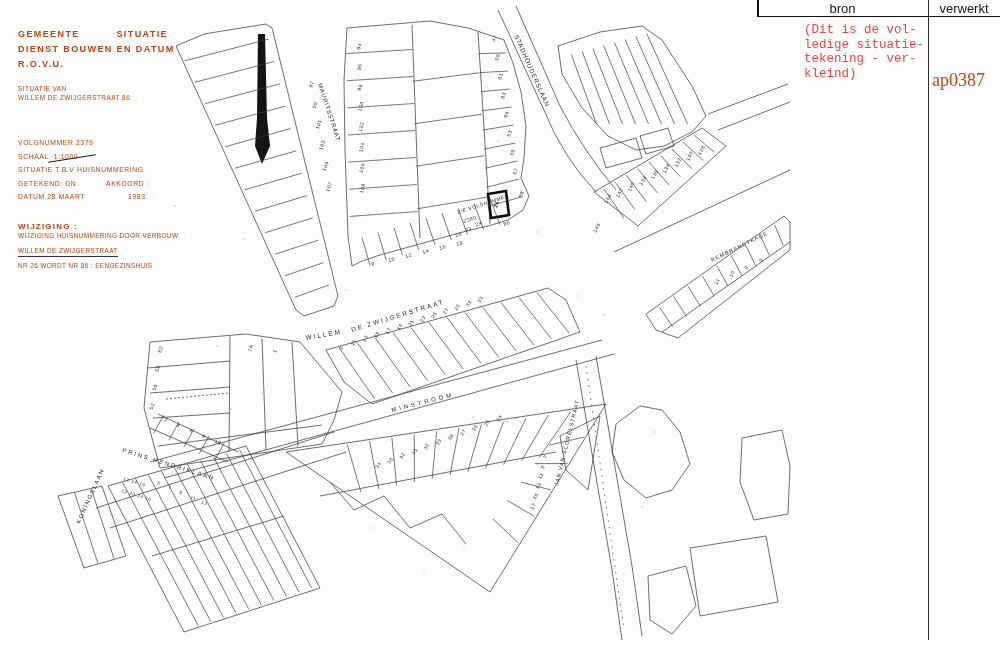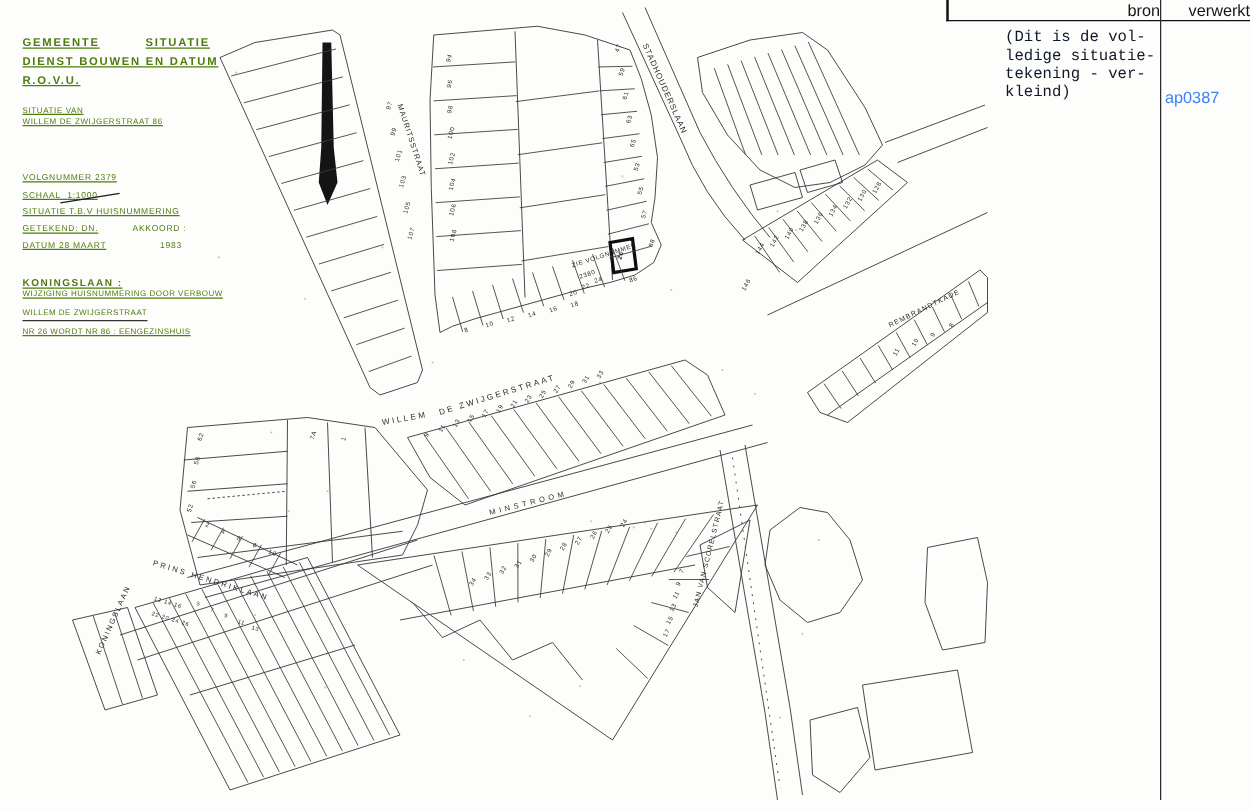--- a/index.html
+++ b/index.html
@@ -1,41 +1,41 @@
 <!DOCTYPE html>
 <html><head>
 <meta charset="utf-8">
 <style>
   html,body{margin:0;padding:0;background:#e8e8e8;}
   .page{position:relative;width:1000px;height:649px;background:#fdfdfb;overflow:hidden;
         font-family:"Liberation Sans",sans-serif;color:#222;}
   .abs{position:absolute;}
   
-  .doc{color:#4d7c0f;text-decoration:underline;}
+  .doc{color:#c2410c;}
   .agency-row{display:flex;justify-content:space-between;width:150px;}
   .agency{font-size:9px;font-weight:600;letter-spacing:1.4px;line-height:15px;}
   .small{font-size:6.4px;letter-spacing:0.5px;line-height:9px;}
   .meta{font-size:6.8px;letter-spacing:0.6px;line-height:13.5px;}
   .meta-row{position:relative;height:13.5px;}
   .meta-col2{position:absolute;left:88px;top:0;}
   .meta-col2b{position:absolute;left:110px;top:0;}
   .vk-title{font-size:8px;font-weight:700;letter-spacing:1.2px;}
   .vk{font-size:6.4px;letter-spacing:0.4px;line-height:9px;}
   .underline{border-bottom:0.8px solid #333;display:inline-block;padding-bottom:1px;}
   .strike{position:absolute;left:24px;top:6px;width:48px;border-top:1.6px solid #1a1a1a;
           transform:rotate(-9deg);}
   
   .tbl-hline{left:757px;top:16px;width:243px;border-top:1.6px solid #111;height:0;}
   .tbl-vline-left{left:757px;top:0;height:17px;border-left:2.2px solid #111;width:0;}
   .tbl-vline-mid{left:928px;top:0;height:640px;border-left:1.3px solid #2c2c2c;width:0;}
-  .tbl-head{top:1px;font-size:13px;color:#161616;text-align:right;}
+  .tbl-head{top:1px;font-size:13px;color:#161616;text-align:center;}
   .note{left:804px;top:23px;width:130px;font-family:"Liberation Mono",monospace;
-        font-size:12.5px;line-height:14.5px;color:#0f172a;white-space:pre-line;}
-  .verwerkt-val{left:932px;top:70px;font-family:Liberation Sans, sans-serif;
-        font-size:13px;color:#3b82f6;}
+        font-size:12.5px;line-height:14.5px;color:#ef4444;white-space:pre-line;}
+  .verwerkt-val{left:932px;top:70px;font-family:Liberation Serif, serif;
+        font-size:18px;color:#c2410c;}
   svg text{font-family:"Liberation Sans",sans-serif;fill:#2b2b2b;}
 </style>
 </head>
 <body>
 
 <div class="page">
 
   <div class="abs doc" style="left:18px;top:27px;">
     <div class="agency-row agency">
       <span>GEMEENTE</span>
@@ -64,21 +64,21 @@
       <span>GETEKEND: DN.</span>
       <span class="meta-col2">AKKOORD :</span>
     </div>
     <div class="meta-row">
       <span>DATUM 28 MAART</span>
       <span class="meta-col2b">1983</span>
     </div>
   </div>
 
   <div class="abs doc" style="left:18px;top:222px;width:190px;">
-    <div class="vk-title">KONINGSLAAN :</div>
+    <div class="vk-title">WIJZIGING :</div>
     <div class="vk">WIJZIGING HUISNUMMERING DOOR VERBOUW</div>
     <div class="vk" style="margin-top:6px;">
       <span class="underline">WILLEM DE ZWIJGERSTRAAT</span>
     </div>
     <div class="vk" style="margin-top:4px;">NR 26 WORDT NR 86 : EENGEZINSHUIS</div>
   </div>
 
   <div class="abs tbl-vline-left"></div>
   <div class="abs tbl-hline"></div>
   <div class="abs tbl-vline-mid"></div>

